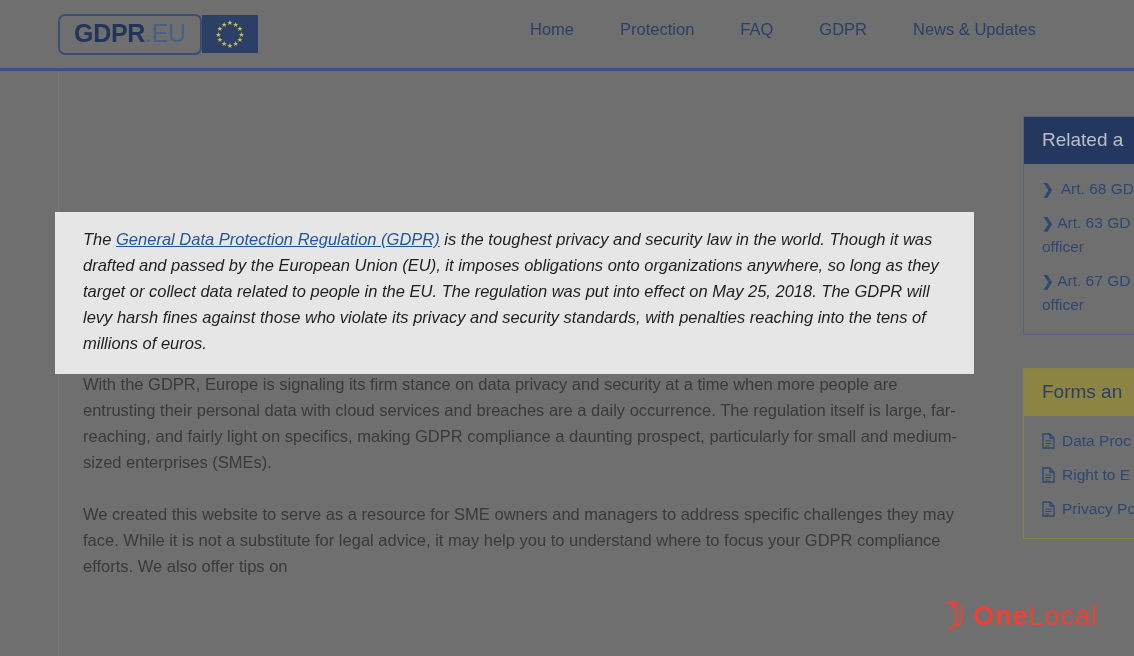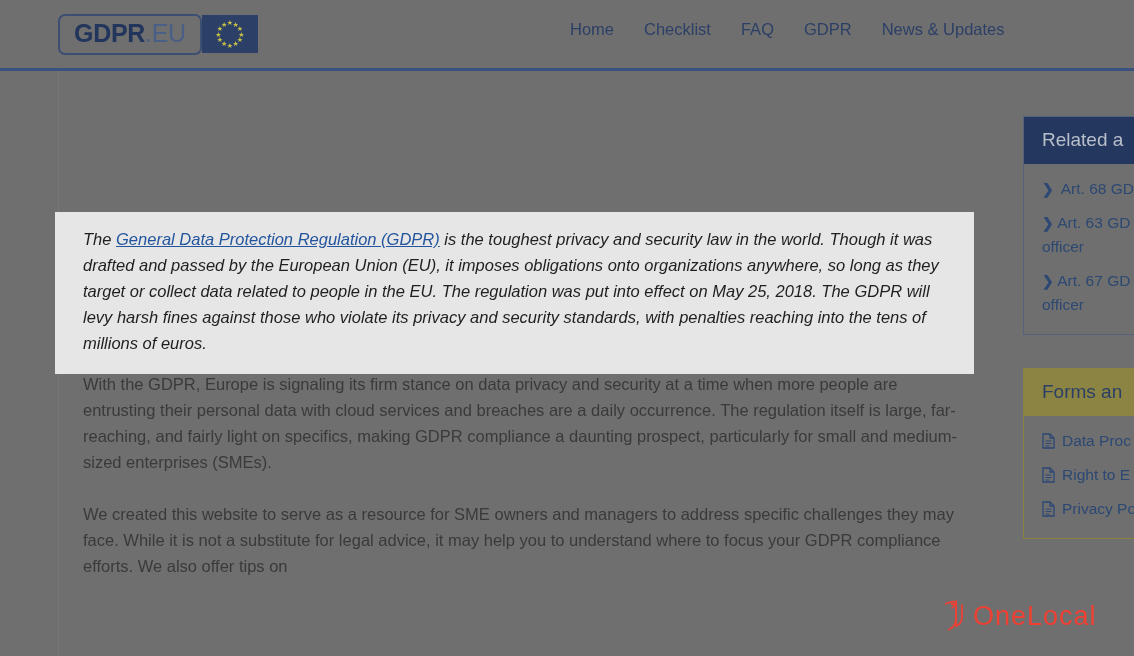--- a/index.html
+++ b/index.html
@@ -74,23 +74,22 @@
     width: 7px;
     height: 7px;
     text-align: center;
   }
 
   .main-nav {
     position: absolute;
     left: 530px;
     top: 20px;
     display: flex;
-    gap: 30px;
+    gap: 46px;
     align-items: center;
-    margin-left: 40px;
   }
   .nav-link {
     color: #2c3f66;
     font-size: 16.5px;
     text-decoration: none;
     white-space: nowrap;
     cursor: pointer;
   }
 
   
@@ -218,21 +217,21 @@
     align-items: center;
     gap: 4px;
   }
   .wm-icon { width: 28px; height: 32px; flex: 0 0 auto; }
   .wm-text {
     font-size: 27px;
     color: #ef4034;
     letter-spacing: 1px;
     line-height: 1;
   }
-  .wm-one { font-weight: 400; }
+  .wm-one { font-weight: 700; }
   .wm-local { font-weight: normal; }
 </style>
 </head>
 <body>
 
 <div class="page">
 
   <div class="site-header">
     <div class="brand">
       <div class="logo-box">
@@ -251,21 +250,21 @@
           <span class="star" style="left: 18.75px; top: 25.4593px;">★</span>
           <span class="star" style="left: 14.5407px; top: 21.25px;">★</span>
           <span class="star" style="left: 13px; top: 15.5px;">★</span>
           <span class="star" style="left: 14.5407px; top: 9.75px;">★</span>
           <span class="star" style="left: 18.75px; top: 5.54071px;">★</span>
         </div>
     </div>
 
     <nav class="main-nav">
       <a class="nav-link">Home</a>
-      <a class="nav-link">Checklist</a>
+      <a class="nav-link">Protection</a>
       <a class="nav-link">FAQ</a>
       <a class="nav-link">GDPR</a>
       <a class="nav-link">News &amp; Updates</a>
     </nav>
   </div>
 
   <div class="content-wrap">
     <div class="col-divider"></div>
 
     <div class="article">

